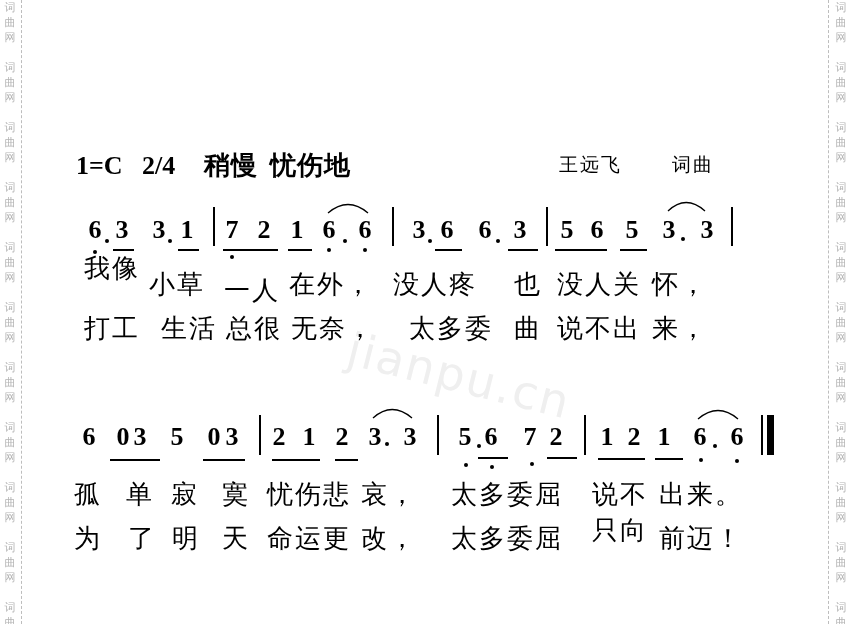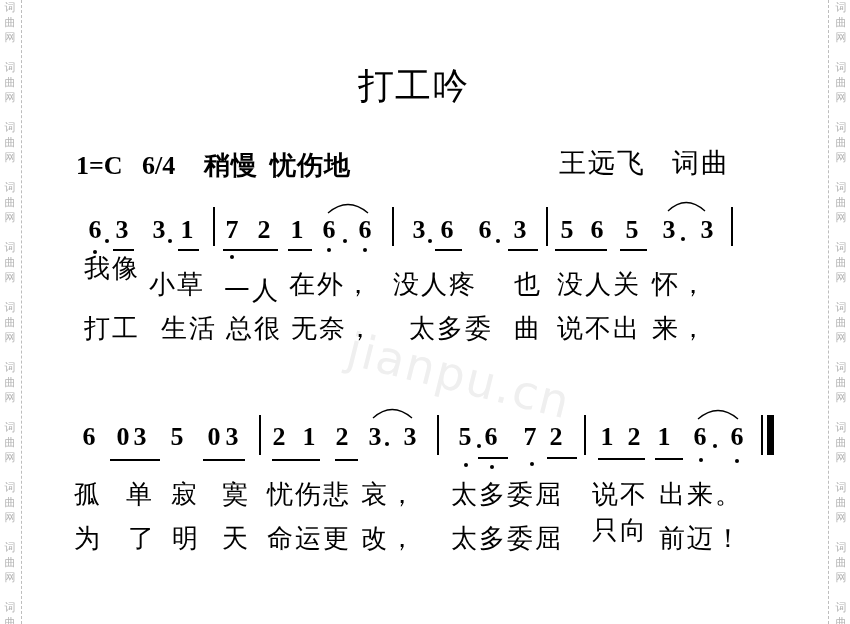--- a/index.html
+++ b/index.html
@@ -5,21 +5,21 @@
   body{margin:0;background:#fff;}
   #page{position:relative;width:850px;height:624px;overflow:hidden;background:#fff;color:#000;font-family:"Liberation Serif","DejaVu Serif",serif;}
   .guide{position:absolute;top:0;height:624px;width:0;border-left:1px dashed #bdbdbd;}
   .wm-col{position:absolute;top:0;width:14px;}
   .wm-group{position:absolute;left:0;width:14px;}
   .wm-ch{display:block;height:15px;line-height:15px;font-size:11px;color:#b4b4b4;text-align:center;font-family:"DejaVu Sans",sans-serif;}
   .center-wm{position:absolute;left:355px;top:322px;font-family:"DejaVu Sans",sans-serif;font-size:46px;color:#efefef;transform:rotate(14deg);transform-origin:left top;letter-spacing:2px;white-space:nowrap;}
   .title{position:absolute;left:358px;top:66px;font-family:"DejaVu Sans",sans-serif;font-size:36px;line-height:40px;letter-spacing:1px;white-space:nowrap;}
   .hdr{position:absolute;top:152px;font-family:"Liberation Serif",serif;font-weight:bold;font-size:26px;line-height:28px;white-space:nowrap;}
   .hdr-cjk{position:absolute;top:151px;font-family:"DejaVu Sans",sans-serif;font-weight:bold;font-size:26px;line-height:28px;letter-spacing:1px;white-space:nowrap;}
-  .credit{position:absolute;top:150px;font-family:Liberation Mono, monospace;font-size:27px;line-height:30px;letter-spacing:2px;white-space:nowrap;}
+  .credit{position:absolute;top:150px;font-family:Liberation Sans, sans-serif;font-size:19px;line-height:30px;letter-spacing:2px;white-space:nowrap;}
   .n{position:absolute;width:14px;text-align:center;font-family:"Liberation Serif",serif;font-weight:bold;font-size:26px;line-height:26px;}
   .ul{position:absolute;height:2px;background:#000;}
   .dot{position:absolute;width:4px;height:4px;border-radius:50%;background:#000;}
   .bar{position:absolute;width:2px;background:#000;}
   .arc{position:absolute;overflow:visible;}
   .lyr{position:absolute;font-family:"DejaVu Sans",sans-serif;font-size:26px;line-height:28px;letter-spacing:2px;white-space:nowrap;}
 </style>
 </head>
 <body>
 
@@ -137,23 +137,22 @@
         <span class="wm-ch">网</span>
       </div>
     <div class="wm-group" style="top:600px">
         <span class="wm-ch">词</span>
         <span class="wm-ch">曲</span>
       </div>
   </div>
 
   <div class="center-wm">jianpu.cn</div>
 
-  <div class="title">打工吟</div>
   <div class="hdr" style="left:76px">1=C</div>
-  <div class="hdr" style="left:142px">6/4</div>
+  <div class="hdr" style="left:142px">2/4</div>
   <div class="hdr-cjk" style="left:204px">稍慢</div>
   <div class="hdr-cjk" style="left:270px">忧伤地</div>
   <div class="credit" style="left:559px">王远飞</div>
   <div class="credit" style="left:672px">词曲</div>
 
   <div>
 
     <span class="n" style="left:88px;top:217px">6</span>
     <span class="dot" style="left:93px;top:250px"></span>
     <span class="dot" style="left:105px;top:239px"></span>

